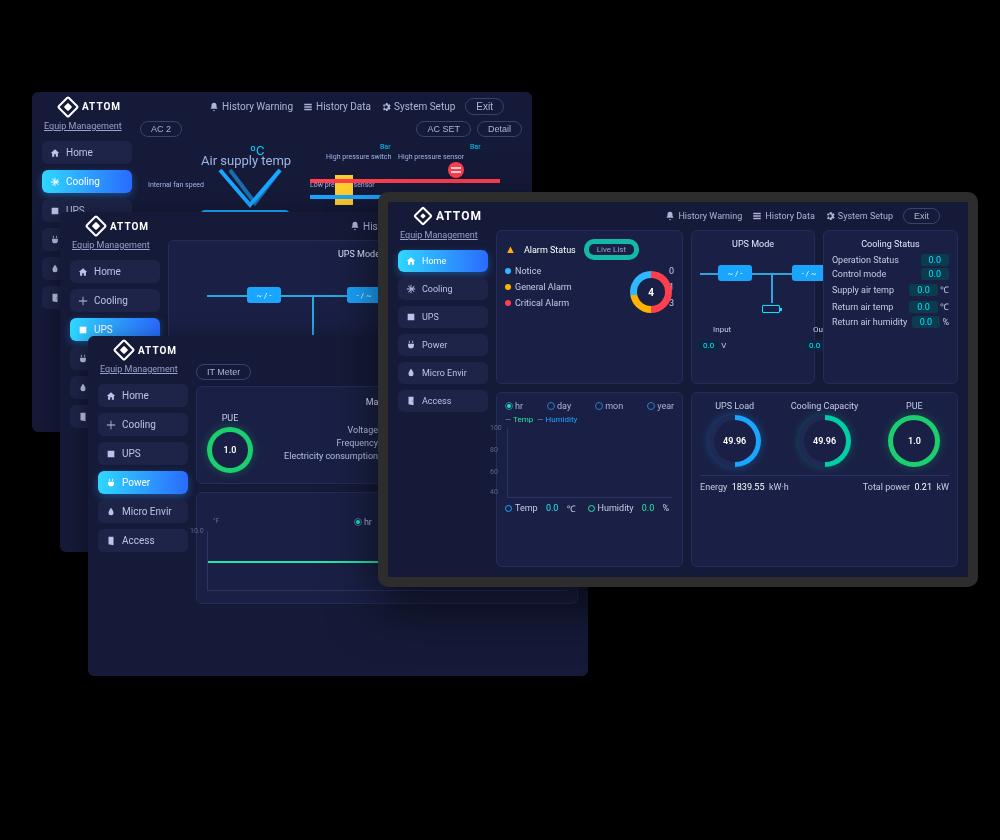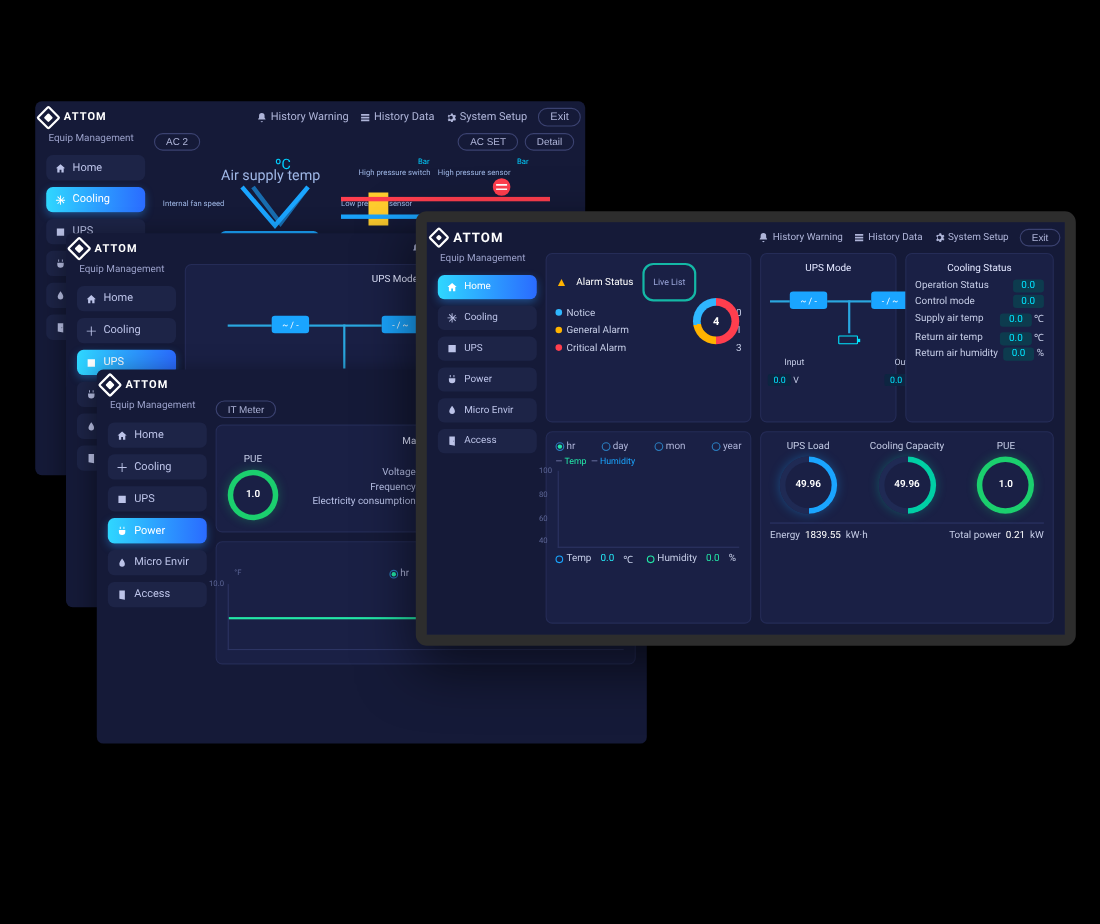--- a/index.html
+++ b/index.html
@@ -43,21 +43,21 @@
     font-size: 9px;
     display: flex;
     flex-direction: column;
   }
 
   
   .app-header {
     display: flex;
     align-items: center;
     justify-content: space-between;
-    padding: 6px 4px;
+    padding: 6px 28px;
   }
   .brand {
     display: flex; align-items: center; gap: 6px;
     color: #fff; font-weight: bold; letter-spacing: 1px;
   }
   .brand .logo {
     width: 16px; height: 16px; border: 2px solid #fff;
     border-radius: 2px; transform: rotate(45deg); position: relative;
   }
   .brand .logo::after{
@@ -72,21 +72,21 @@
   .exit-btn {
     border: 1px solid #3b4270; background: transparent; color: #aeb4d8;
     padding: 2px 10px; border-radius: 10px; font-size: inherit; cursor: pointer;
   }
 
   
   .app-body { flex: 1; display: flex; gap: 8px; padding: 0 10px 10px 10px; }
   .sidebar {
     width: 90px; display: flex; flex-direction: column; gap: 6px;
   }
-  .sidebar-title { color: #9aa0c9; font-size: 9px; padding: 0 2px 4px; }
+  .sidebar-title { color: #9aa0c9; font-size: 9px; padding: 0 2px 4px; text-decoration: underline; }
   .side-item {
     display: flex; align-items: center; gap: 6px;
     padding: 6px 8px; border-radius: 6px;
     background: #1d2447; color: #bcc3e8; cursor: pointer;
   }
   .side-item.active {
     background: linear-gradient(90deg,#2fd7ff,#2a6bff);
     color: #fff; box-shadow: 0 3px 8px rgba(47,153,255,.4);
   }
   .side-item svg { width: 10px; height: 10px; fill: currentColor; }
@@ -102,21 +102,21 @@
     border: 1px solid #252c57;
     border-radius: 6px;
     padding: 8px;
     position: relative;
   }
   .card-title { color: #e2e6ff; font-size: 9px; margin-bottom: 6px; text-align: center; }
 
   
   .alarm-head { display:flex; align-items:center; gap:8px; margin-bottom:6px;}
   .alarm-head .warn { color: #ffb300; font-size: 11px; }
-  .live-badge { border:2px solid #14b8a6; border-radius: 10px; padding:11px 8px; font-size:8px; color:#9aa5d9;}
+  .live-badge { border:5px solid #14b8a6; border-radius: 10px; padding:1px 8px; font-size:8px; color:#9aa5d9;}
   .alarm-rows { display:flex; flex-direction:column; gap:6px; font-size:9px;}
   .alarm-row { display:flex; align-items:center; justify-content:space-between;}
   .dot { width:6px; height:6px; border-radius:50%; display:inline-block; margin-right:4px;}
   .dot.blue{background:#2fb7ff;} .dot.orange{background:#ffb300;} .dot.red{background:#ff3e4e;}
   .pie-alarm {
     width:42px; height:42px; border-radius:50%;
     background: conic-gradient(#ff3e4e 0 180deg, #ffb300 180deg 260deg, #2fb7ff 260deg 360deg);
     position:absolute; right:10px; top:40px;
     display:flex; align-items:center; justify-content:center;
   }

